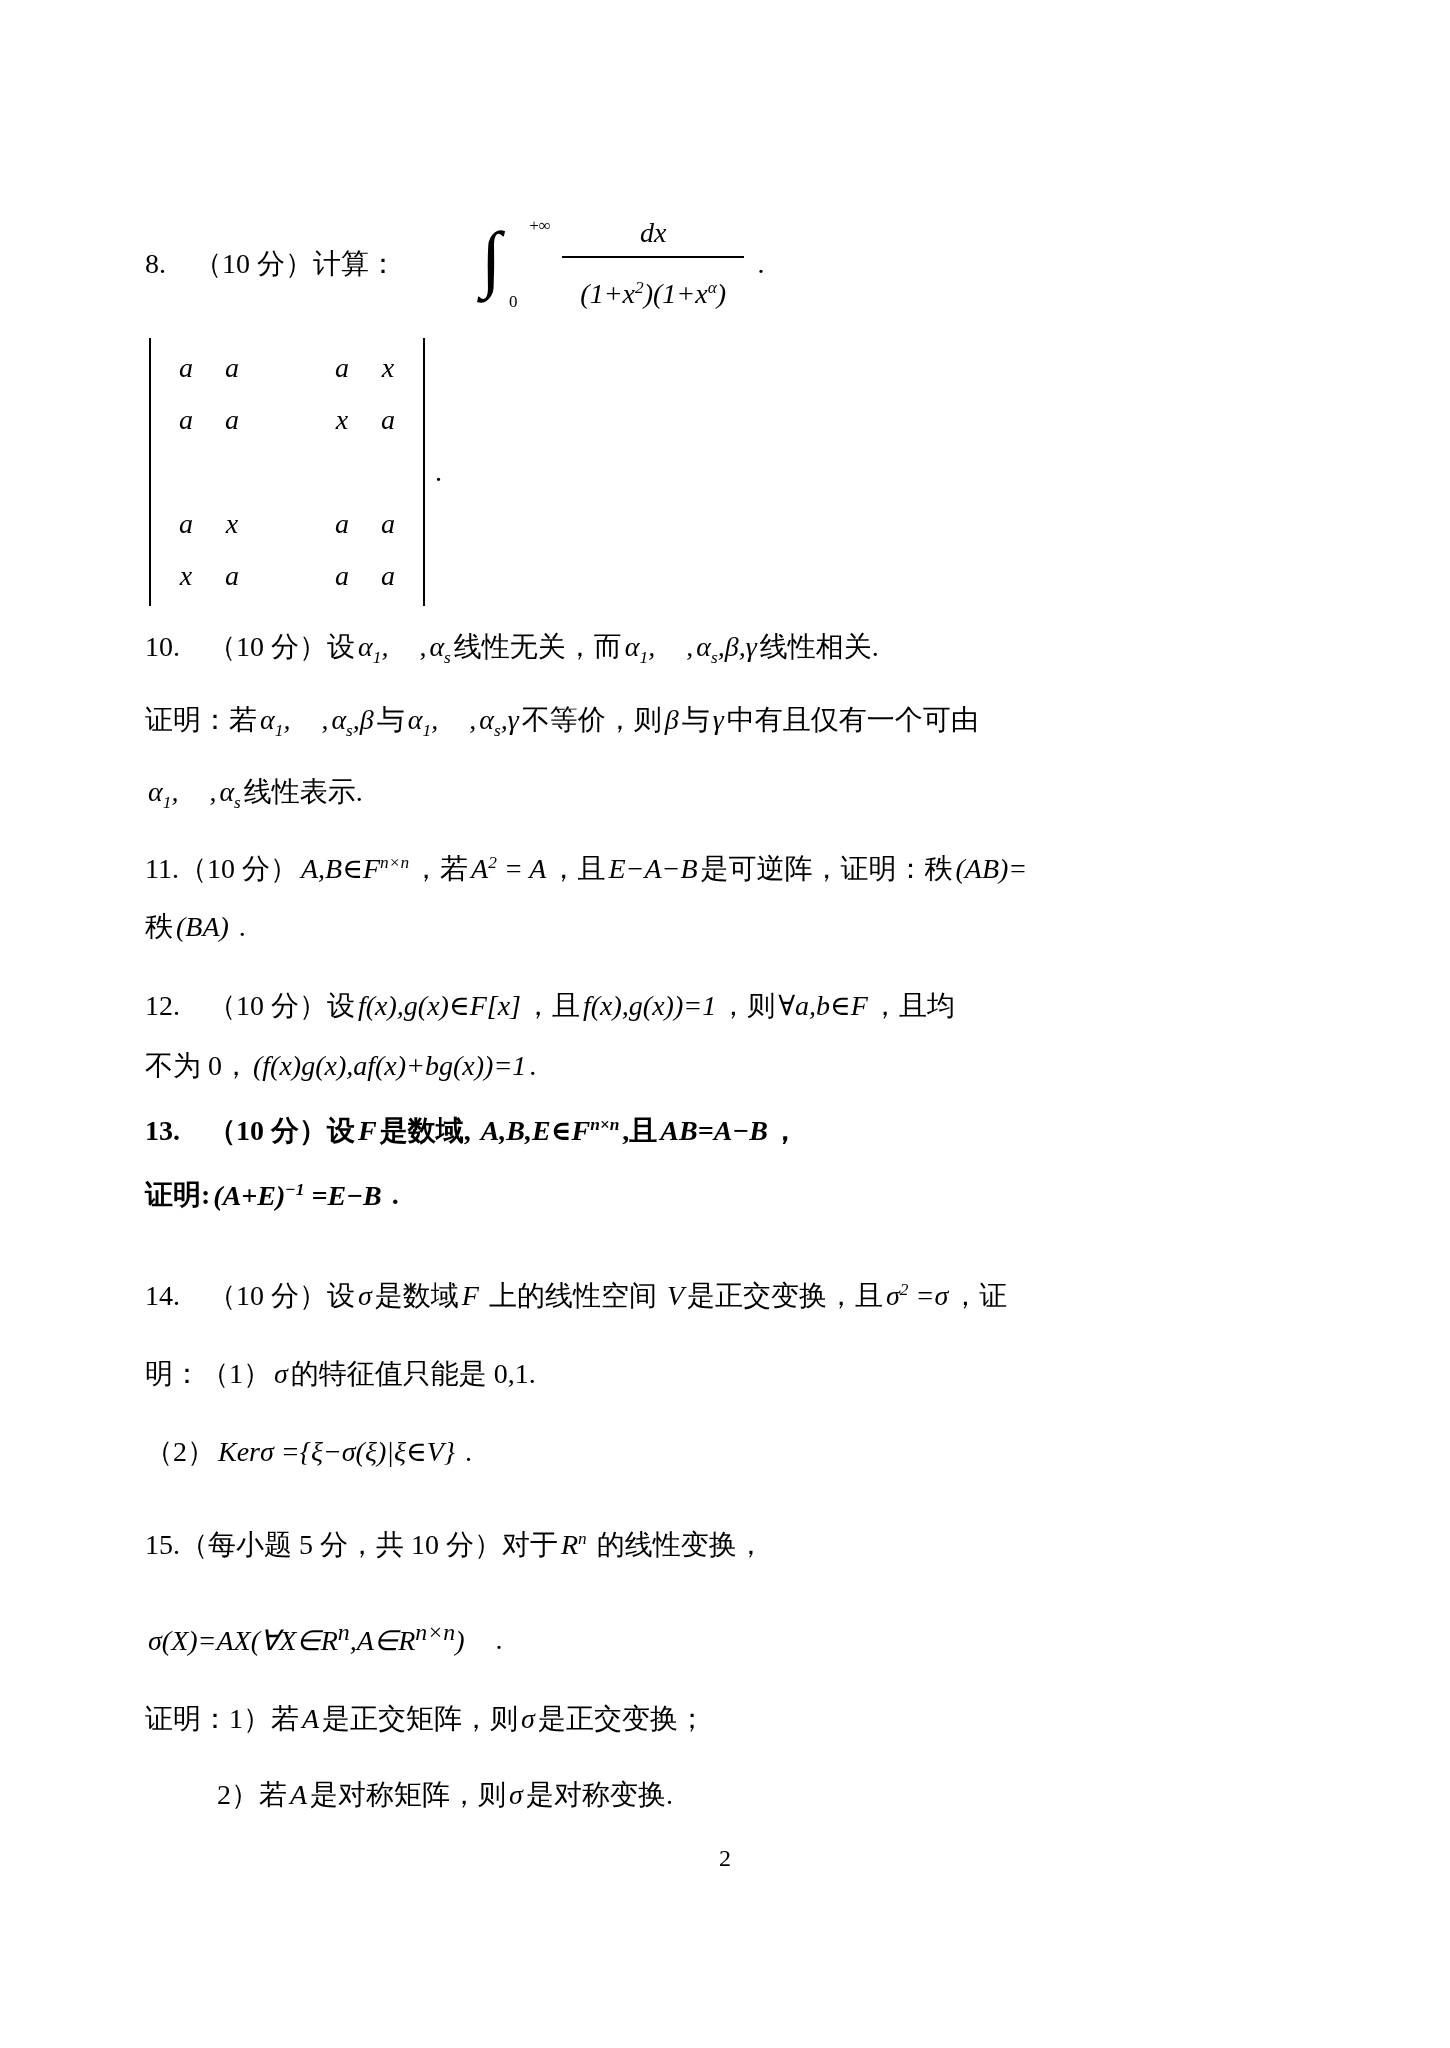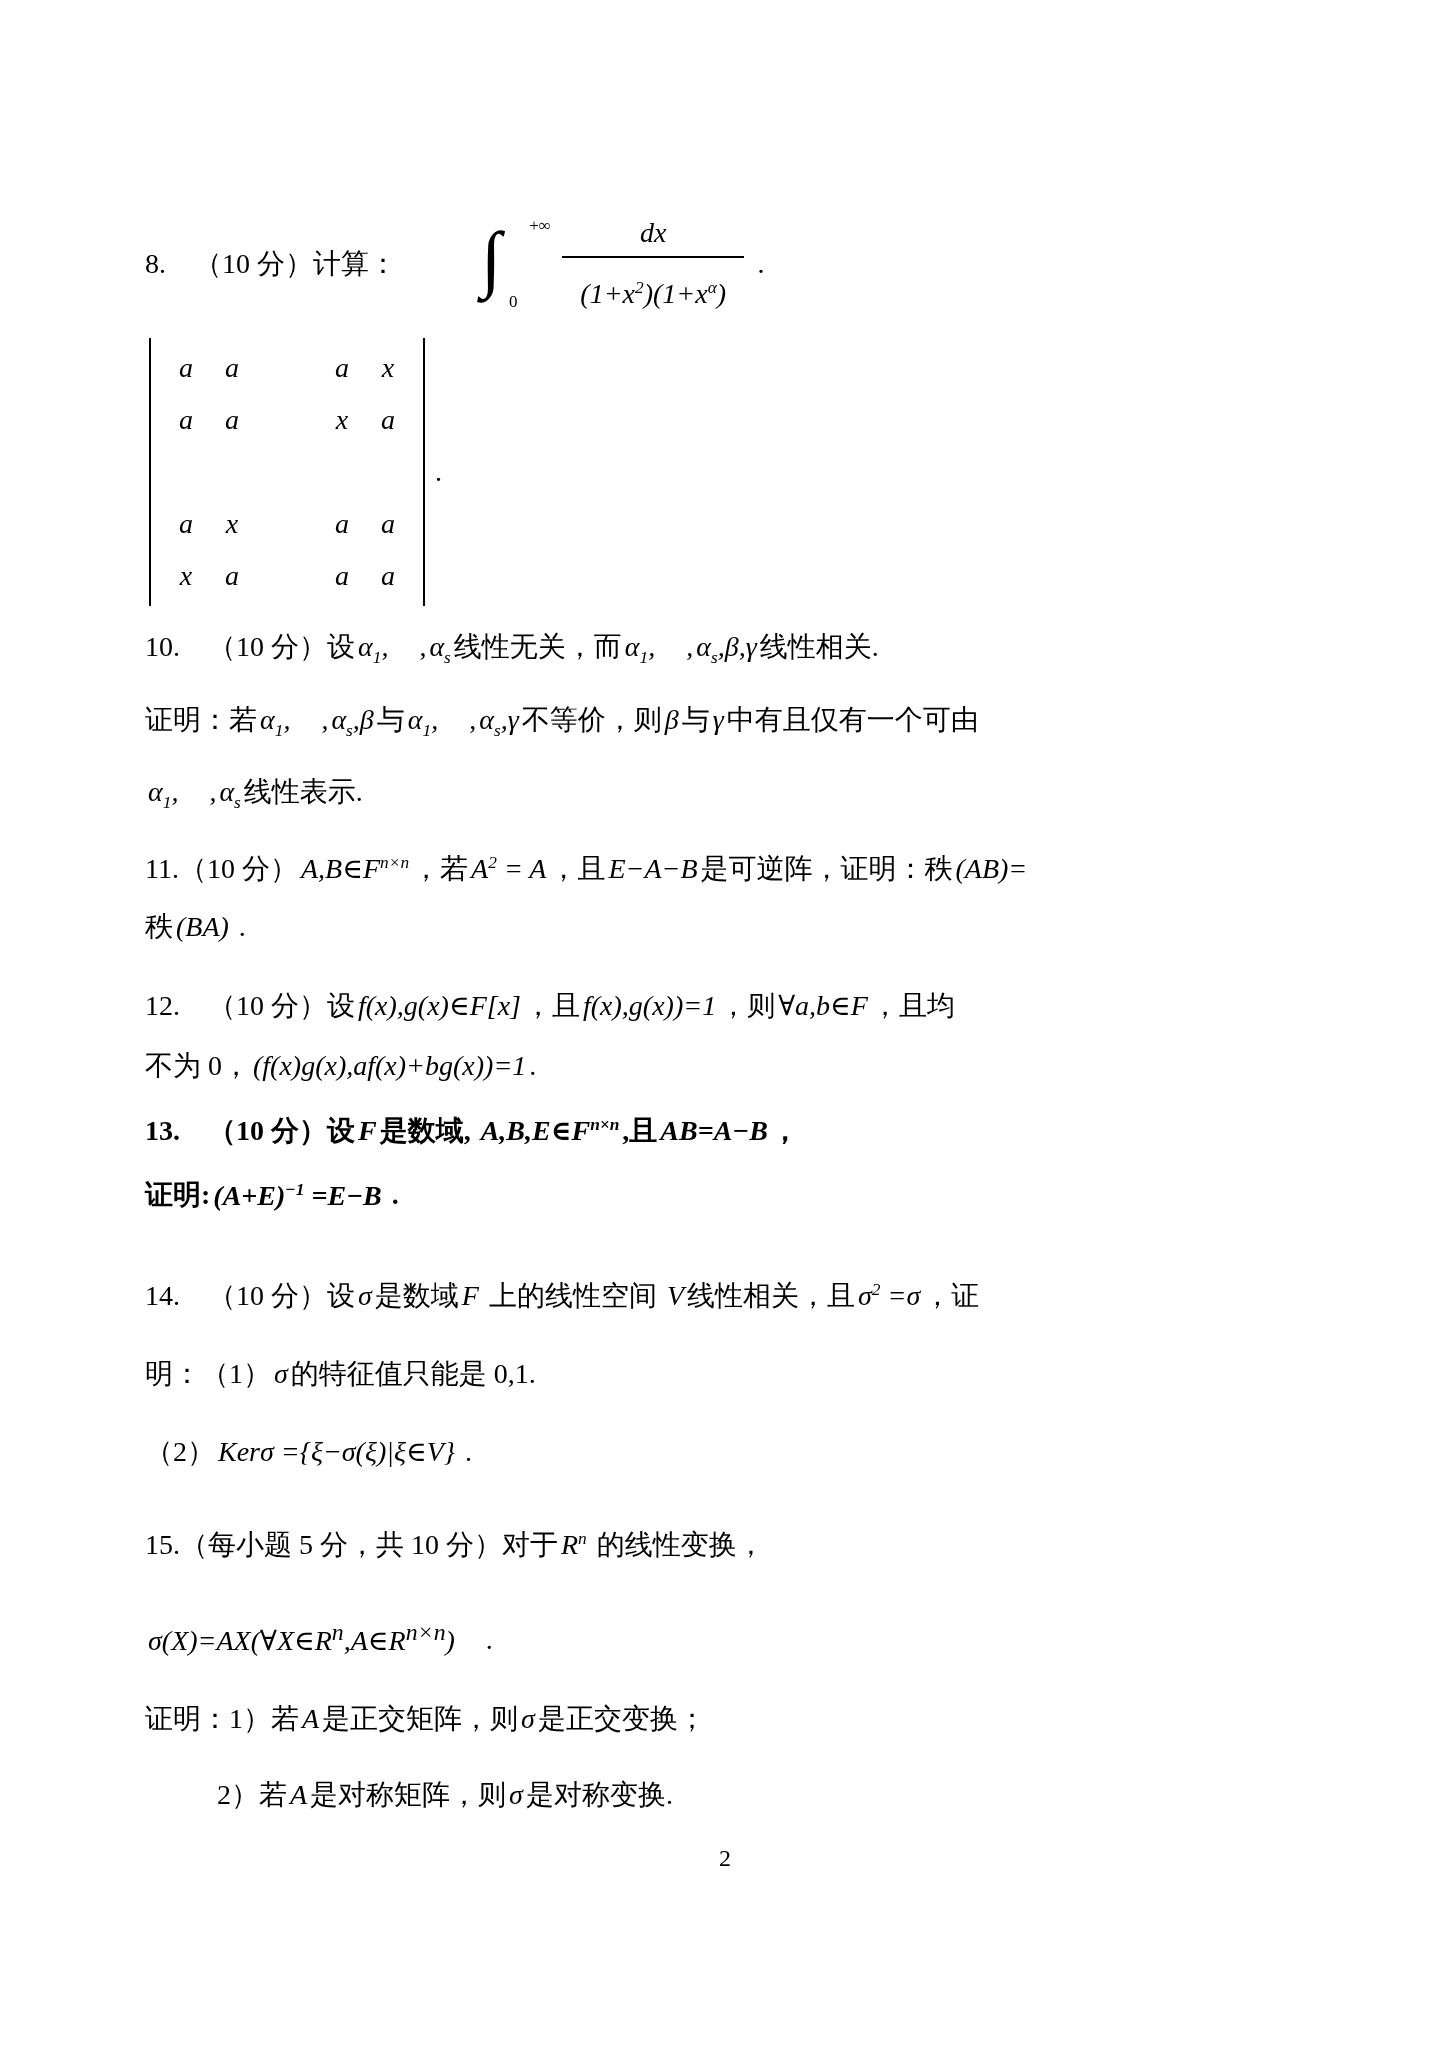--- a/index.html
+++ b/index.html
@@ -41,21 +41,21 @@
   .p10 { margin-top:10px; }
   .p11 { margin-top:0; }
   .p11 .line { line-height:58px; }
   .p12 { margin-top:20px; }
   .p12 .line { line-height:60px; }
   .p13 { margin-top:0; }
   .p13 .line { line-height:58px;font-weight:bold; }
   .p14 { margin-top:30px; }
   .p14 .line { line-height:70px; }
   .p14 .line + .line { margin-top:8px; }
-  .p15 { margin-top:20px; }
+  .p15 { margin-top:20px;font-family:Liberation Serif, serif; }
   .p15 .line { line-height:64px; }
   .p15 .line-formula { margin-top:22px; }
   .p15 .line-formula sup { font-size:85%; }
   .p15 .line-proof1 { margin-top:14px; }
   .p15 .line-proof2 { margin-top:12px; padding-left:72px; }
 
   .footer {
     position:absolute; top:1845px; left:50%; transform:translateX(-50%);
     font-size:24px;
   }
@@ -141,21 +141,21 @@
     <div class="line"><span class="t">12.　（10 分）设</span><span class="m">f(x),g(x)∈F[x]</span><span class="t">，且</span><span class="m">f(x),g(x))=1</span><span class="t">，则</span><span class="m">∀a,b∈F</span><span class="t">，且均</span></div>
     <div class="line"><span class="t">不为 0，</span><span class="m">(f(x)g(x),af(x)+bg(x))=1</span><span class="t">.</span></div>
   </div>
 
   <div class="problem p13">
     <div class="line"><span class="t">13.　（10 分）设</span><span class="m">F</span><span class="t">是数域, </span><span class="m">A,B,E∈F<sup>n×n</sup></span><span class="t">,且</span><span class="m">AB=A−B</span><span class="t">，</span></div>
     <div class="line"><span class="t">证明:</span><span class="m">(A+E)<sup>−1</sup> =E−B</span><span class="t"> .</span></div>
   </div>
 
   <div class="problem p14">
-    <div class="line"><span class="t">14.　（10 分）设</span><span class="m">σ</span><span class="t">是数域</span><span class="m">F</span><span class="t"> 上的线性空间 </span><span class="m">V</span><span class="t">线性相关，且</span><span class="m">σ<sup>2</sup> =σ</span><span class="t">，证</span></div>
+    <div class="line"><span class="t">14.　（10 分）设</span><span class="m">σ</span><span class="t">是数域</span><span class="m">F</span><span class="t"> 上的线性空间 </span><span class="m">V</span><span class="t">是正交变换，且</span><span class="m">σ<sup>2</sup> =σ</span><span class="t">，证</span></div>
     <div class="line"><span class="t">明：（1）</span><span class="m">σ</span><span class="t">的特征值只能是 0,1.</span></div>
     <div class="line"><span class="t">（2）</span><span class="m">Kerσ ={ξ−σ(ξ)|ξ∈V}</span><span class="t"> .</span></div>
   </div>
 
   <div class="problem p15">
     <div class="line"><span class="t">15.（每小题 5 分，共 10 分）对于</span><span class="m">R<sup>n</sup></span><span class="t"> 的线性变换，</span></div>
     <div class="line line-formula"><span class="m">σ(X)=AX(∀X∈R<sup>n</sup>,A∈R<sup>n×n</sup>)</span><span class="t">　.</span></div>
     <div class="line line-proof1"><span class="t">证明：1）若</span><span class="m">A</span><span class="t">是正交矩阵，则</span><span class="m">σ</span><span class="t">是正交变换；</span></div>
     <div class="line line-proof2"><span class="t">2）若</span><span class="m">A</span><span class="t">是对称矩阵，则</span><span class="m">σ</span><span class="t">是对称变换.</span></div>
   </div>

